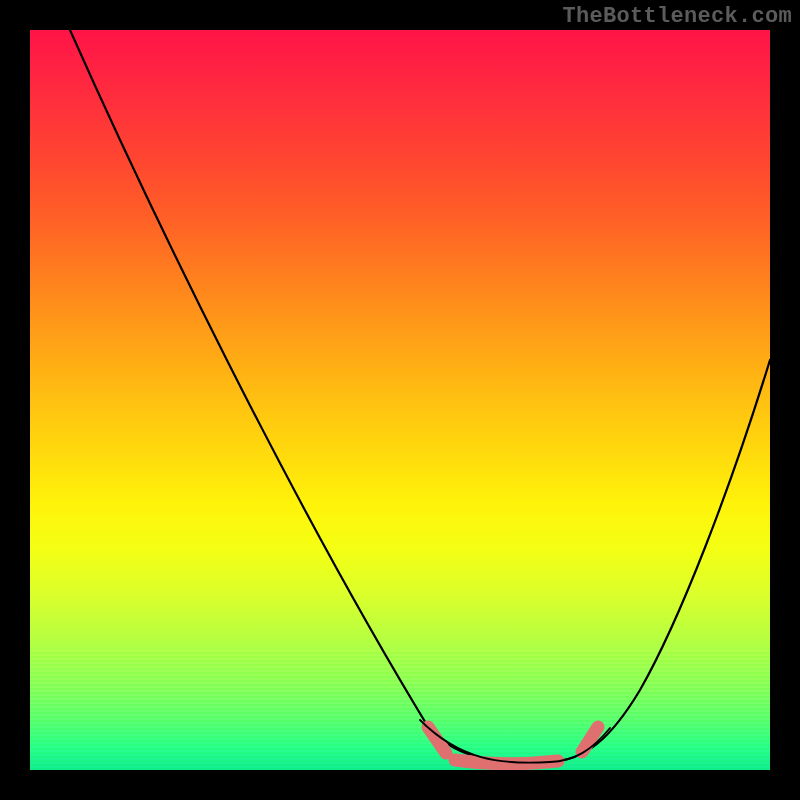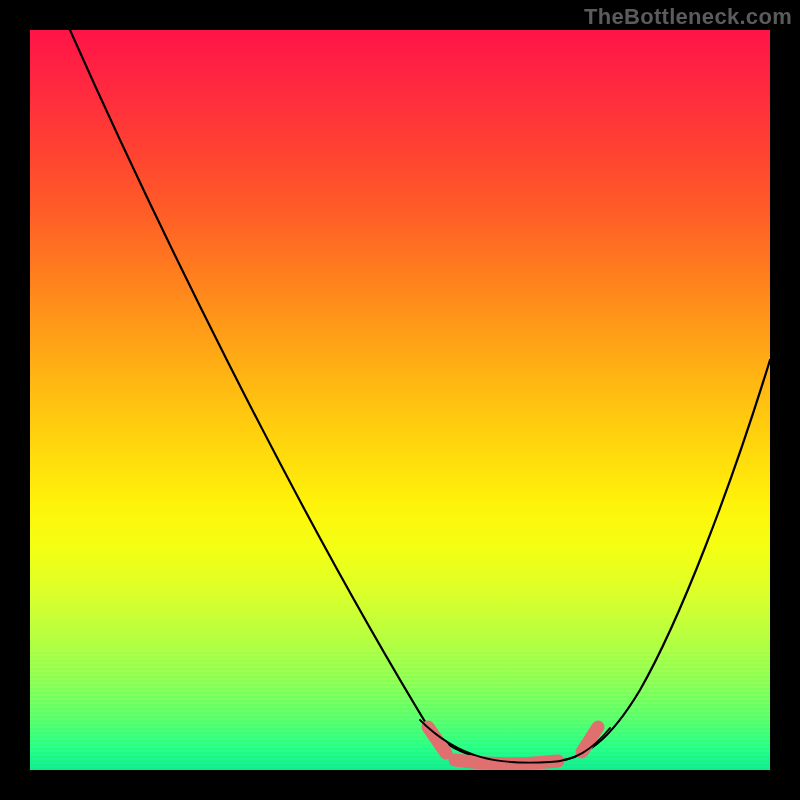--- a/index.html
+++ b/index.html
@@ -19,20 +19,21 @@
   }
   .watermark {
     position: absolute;
     top: 4px;
     right: 8px;
     color: #5b5b5b;
     font-size: 22px;
     font-weight: 600;
     letter-spacing: 0.3px;
     user-select: none;
+    font-family: Liberation Mono, monospace;
   }
   .plot-area {
     position: absolute;
     left: 30px;
     top: 30px;
     width: 740px;
     height: 740px;
     
     background: linear-gradient(
       to bottom,

